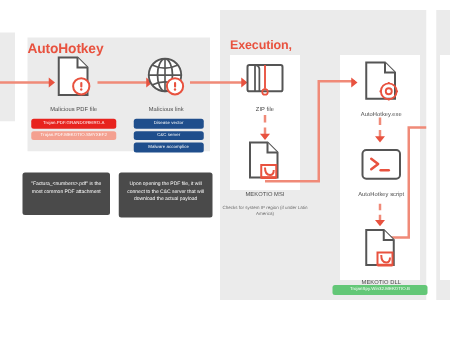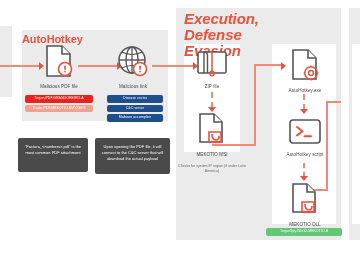--- a/index.html
+++ b/index.html
@@ -21,21 +21,21 @@
   .card-zip{left:184px;top:44px;width:56px;height:108px;}
   .card-ahk{left:272px;top:44px;width:64px;height:180px;}
   .card-right-cut{left:352px;top:44px;width:20px;height:180px;}
 
   
   .heading{
     position:absolute;color:#e8523f;font-weight:bold;
     letter-spacing:-0.1px;line-height:1.08;
   }
   .heading-exec{left:22px;top:34px;font-size:11px;}
-  .heading-defense{left:184px;top:11px;font-size:15px;width:110px;font-style:italic;}
+  .heading-defense{left:184px;top:32px;font-size:10px;width:110px;}
 
   
   .hline{position:absolute;height:2px;background:#f08a78;}
   .hline-a{left:-6px;top:65px;width:46px;}
   .hline-b{left:78px;top:65px;width:40px;}
   .hline-c{left:152px;top:65px;width:42px;}
 
   .arrowhead{
     position:absolute;width:0;height:0;
     border-top:4px solid transparent;border-bottom:4px solid transparent;
@@ -104,21 +104,20 @@
   <div class="panel panel-right-cut"></div>
 
   <div class="card card-zip"></div>
   <div class="card card-ahk"></div>
   <div class="card card-right-cut"></div>
 
   <div class="heading heading-exec">AutoHotkey</div>
 
   <div class="heading heading-defense">
     <div>Execution,</div>
-    <div>Defense Evasion</div>
   </div>
 
   <div class="hline hline-a"></div>
   <div class="arrowhead ah-1"></div>
 
   <div class="hline hline-b"></div>
   <div class="arrowhead ah-2"></div>
 
   <div class="hline hline-c"></div>
   <div class="arrowhead ah-3"></div>

